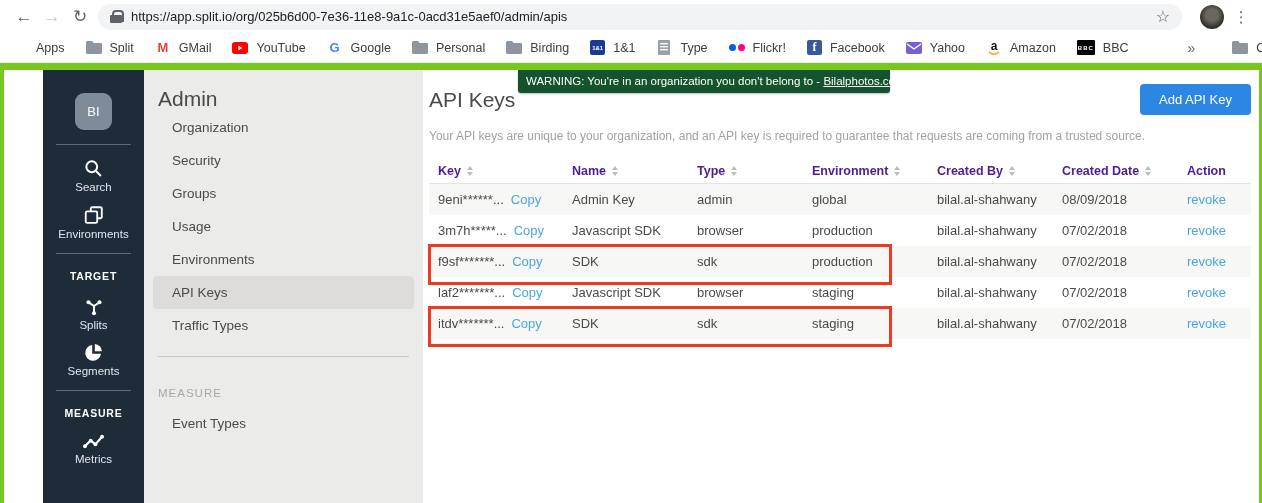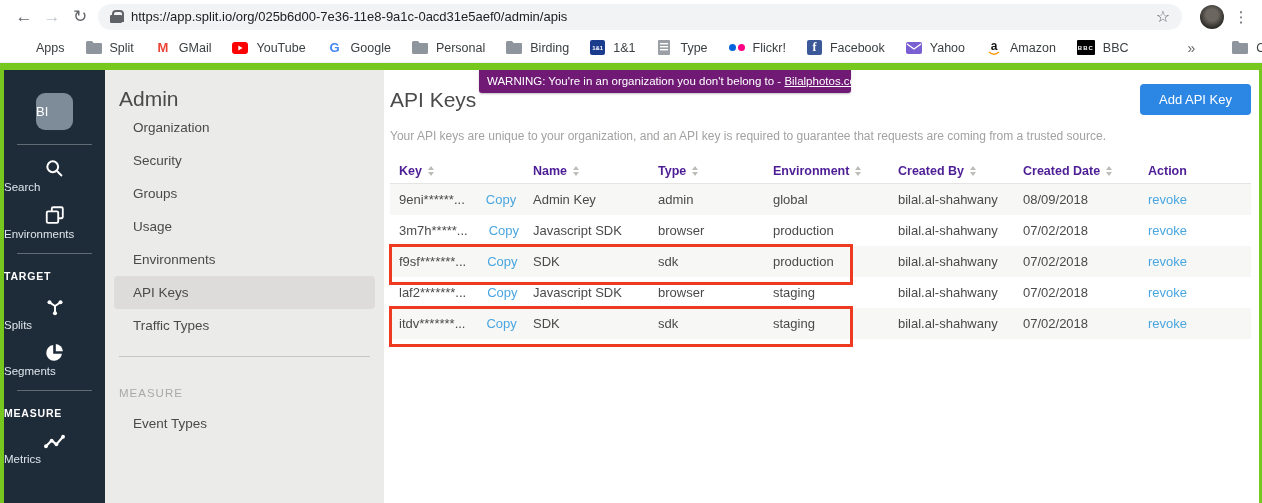--- a/index.html
+++ b/index.html
@@ -39,40 +39,40 @@
   .sq { width:15px; height:15px; display:flex; align-items:center; justify-content:center;
     color:#fff; font-weight:bold; border-radius:2px; }
   .dot { width:7px; height:7px; border-radius:50%; display:inline-block; }
   .vdiv { width:1px; height:18px; background:#d5d7da; margin:0 14px 0 0; }
 
   
   .app { height:440px; border-top:7px solid #76c81e; border-left:4px solid #76c81e;
     border-right:3px solid #76c81e; display:flex; background:#fff; overflow:hidden; }
 
   
-  .side { width:101px; background:#1e2b39; color:#e4eaf0; flex:none; }
+  .side { width:101px; background:#1e2b39; color:#e4eaf0; text-align:center; flex:none;margin-left:39px; }
   .side .avatar { width:37px; height:37px; border-radius:9px; background:#7e8b98; color:#fff;
     font-size:13px; line-height:37px; margin:23px auto 14px; cursor:pointer; }
   .side hr { border:none; border-top:1px solid rgba(255,255,255,.3); margin:13px 13px; }
   .snav { margin-bottom:11px; cursor:pointer; }
   .snav svg { display:block; margin:0 auto 2px; }
   .snav .lbl { font-size:11.5px; color:#dfe6ec; }
   .sec-title { font-size:10.5px; font-weight:bold; color:#fff; letter-spacing:.8px; margin:16px 0 13px; }
 
   
   .admin { width:279px; background:#ebebe9; flex:none; padding:17px 0 0 0; overflow:hidden; }
   .admin h1 { font-size:21px; font-weight:normal; color:#4a4a4a; margin:0 0 0 14px; }
   .admin .sec { font-size:11.5px; color:#a9a9a5; letter-spacing:1px; margin:30px 0 8px 14px; }
   .aitem { font-size:13.5px; color:#4a4a4a; padding:9px 0 9px 19px; margin:0 9px; border-radius:4px; cursor:pointer; }
   .aitem.sel { background:#dddcda; }
   .admin hr { border:none; border-top:1px solid #c6c6c3; margin:14px 14px 0; }
 
   
   .main { flex:1; position:relative; background:#fff; padding:0 8px 0 6px; }
-  .banner { position:absolute; top:0; left:95px; width:372px; background:#701a75; color:#fff;
+  .banner { position:absolute; top:0; left:95px; width:372px; background:#14532d; color:#fff;
     font-size:11.5px; text-align:right; padding:5px 8px 6px; border-radius:0 0 3px 3px;
     box-shadow:0 1px 2px rgba(0,0,0,.25); z-index:6; white-space:nowrap; }
   .banner a { color:#fff; text-decoration:underline; cursor:pointer; }
   .mhead { display:flex; justify-content:space-between; align-items:center; margin-top:14px; }
   .mhead h2 { font-size:21px; font-weight:normal; color:#4a4a4a; }
   .btn-add { background:#2b87e3; color:#fff; border:none; font-size:13px; padding:8px 19px;
     border-radius:4px; cursor:pointer; font-family:inherit; }
   .desc { font-size:12px; color:#a2a2a0; margin-top:14px; }
 
   .table { margin-top:15px; position:relative; }
@@ -81,21 +81,21 @@
   .thead { height:26px; font-size:12.5px; font-weight:bold; color:#4c1d95;
     border-bottom:1px solid #e4e4e2; }
   .trow.stripe { background:#f7f7f5; }
   .hcell { display:flex; align-items:center; cursor:pointer; }
   .sort { display:inline-flex; flex-direction:column; margin-left:6px; gap:2px; }
   .sort i { width:0; height:0; border-left:3.5px solid transparent; border-right:3.5px solid transparent; }
   .sort .up { border-bottom:4px solid #bcbcb9; }
   .sort .down { border-top:4px solid #bcbcb9; }
   .keycell { display:flex; align-items:center; }
   .link { color:#4aa6e0; cursor:pointer; }
-  .copy { margin-left:21px; }
+  .copy { margin-left:7px; }
   .trow.highlighted::after { content:''; position:absolute; left:-1px; top:-2px; width:458px;
     height:35px; border:3px solid #ee3a20; pointer-events:none; }
 
   .folder-svg { fill:#8f959c; }
 </style>
 </head>
 <body>
 
 <div class="chrome">
   <div class="toolbar">

